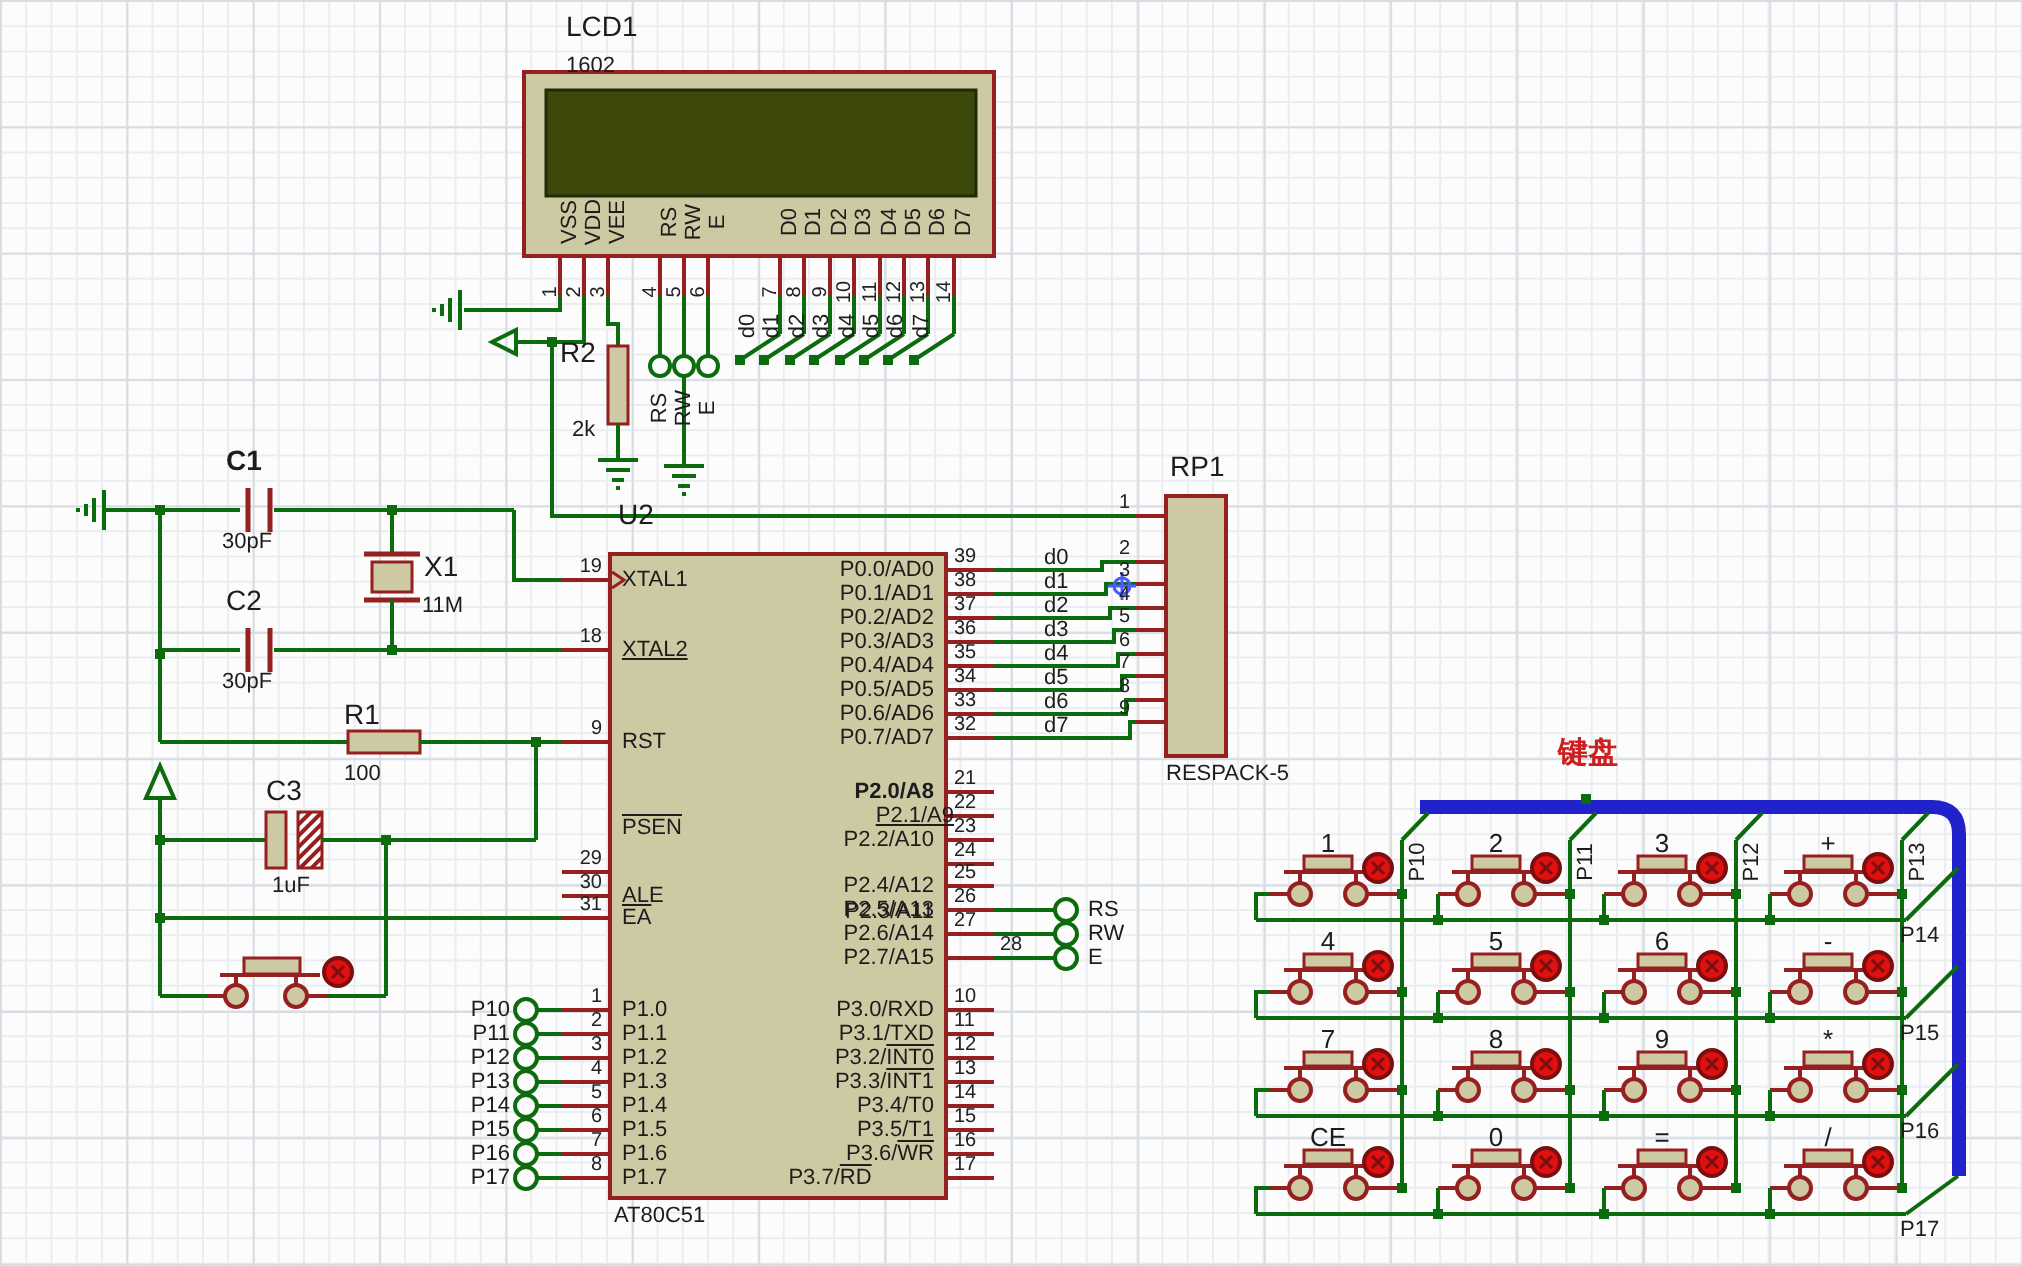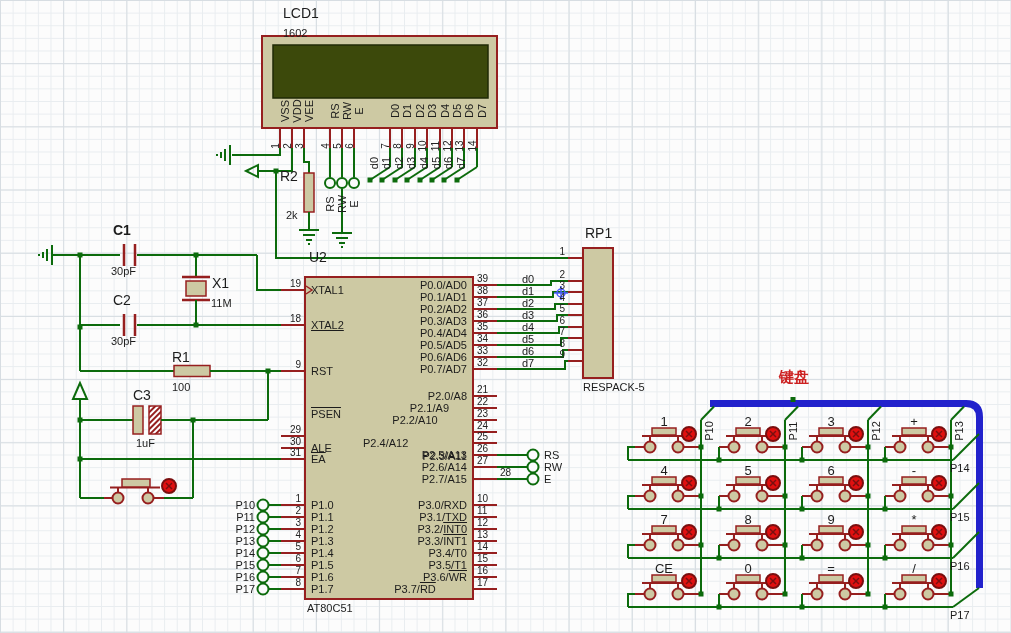--- a/index.html
+++ b/index.html
@@ -595,29 +595,29 @@
       <div class="lbl small" style="left: 477px; top: 333px; text-align: right;">34</div>
       <div class="lbl" style="left: 363px; top: 339px; width: 104px; text-align: right;">P0.5/AD5</div>
       <div class="lbl" style="left: 522px; top: 333px;">d5</div>
       <div class="lbl small" style="left: 477px; top: 345px;">33</div>
       <div class="lbl" style="left: 363px; top: 351px; width: 104px; text-align: right;">P0.6/AD6</div>
       <div class="lbl" style="left: 522px; top: 345px;">d6</div>
       <div class="lbl small" style="left: 477px; top: 357px;">32</div>
       <div class="lbl" style="left: 363px; top: 363px; width: 104px; text-align: right;">P0.7/AD7</div>
       <div class="lbl" style="left: 522px; top: 357px;">d7</div>
       <div class="lbl small" style="left: 477px; top: 384px;">21</div>
-      <div class="lbl" style="left: 363px; top: 390px; width: 104px; text-align: right;">P2.0/A8</div>
+      <div class="lbl" style="left: 363px; top: 390px; width: 104px; text-align: right; font-weight: bold;">P2.0/A8</div>
       <div class="lbl small" style="left: 477px; top: 396px;">22</div>
-      <div class="lbl" style="left: 345px; top: 402px; width: 104px; text-align: right;">P2.1/A9</div>
+      <div class="lbl" style="left: 373px; top: 402px; width: 104px; text-align: right; text-decoration: underline;">P2.1/A9</div>
       <div class="lbl small" style="left: 477px; top: 408px;">23</div>
-      <div class="lbl" style="left: 363px; top: 414px; width: 104px; text-align: center;">P2.2/A10</div>
+      <div class="lbl" style="left: 363px; top: 414px; width: 104px; text-align: right;">P2.2/A10</div>
       <div class="lbl small" style="left: 477px; top: 420px;">24</div>
       <div class="lbl" style="left: 363px; top: 426px; width: 104px; text-align: right; margin-top: 24px;">P2.3/A11</div>
       <div class="lbl small" style="left: 477px; top: 431px;">25</div>
-      <div class="lbl" style="left: 363px; top: 437px; width: 104px; ">P2.4/A12</div>
+      <div class="lbl" style="left: 363px; top: 437px; width: 104px; text-align: right;">P2.4/A12</div>
       <div class="lbl small" style="left: 477px; top: 443px;">26</div>
       <div class="lbl" style="left: 363px; top: 449px; width: 104px; text-align: right;">P2.5/A13</div>
       <div class="lbl" style="left: 544px; top: 449px;">RS</div>
       <div class="lbl small" style="left: 477px; top: 455px;">27</div>
       <div class="lbl" style="left: 363px; top: 461px; width: 104px; text-align: right;">P2.6/A14</div>
       <div class="lbl" style="left: 544px; top: 461px;">RW</div>
       <div class="lbl small" style="left: 500px; top: 467px;">28</div>
       <div class="lbl" style="left: 363px; top: 473px; width: 104px; text-align: right;">P2.7/A15</div>
       <div class="lbl" style="left: 544px; top: 473px;">E</div>
       <div class="lbl small" style="left: 477px; top: 493px;">10</div>

